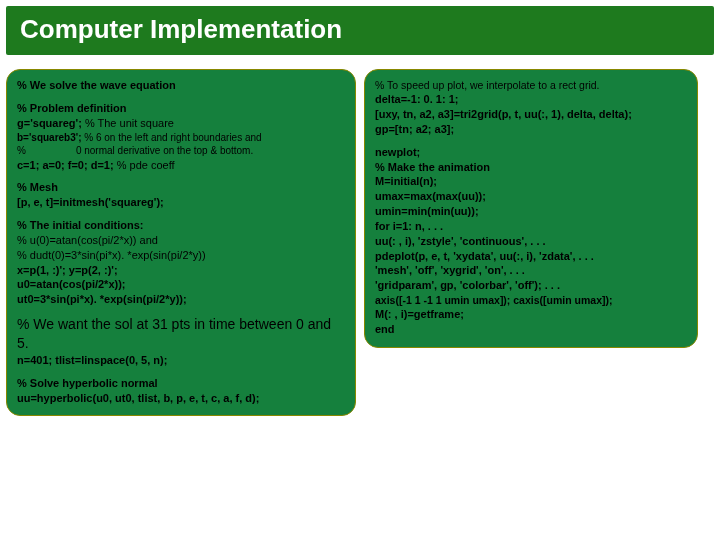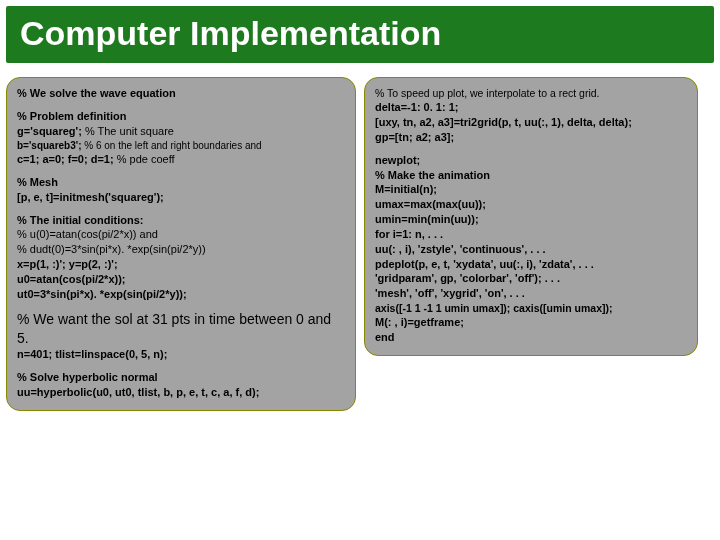--- a/index.html
+++ b/index.html
@@ -7,33 +7,33 @@
     width: 720px;
     height: 540px;
     background: #ffffff;
     font-family: Arial, Helvetica, sans-serif;
     position: relative;
     overflow: hidden;
   }
   .title-bar {
     background: #1e7a1e;
     color: #ffffff;
-    font-size: 34px;
+    font-size: 26px;
     font-weight: bold;
     padding: 8px 14px 10px 14px;
     margin: 6px;
     border-radius: 2px;
   }
   .content {
     display: flex;
     gap: 8px;
     padding: 8px 6px 6px 6px;
   }
   .panel {
-    background: #a3a3a3;
+    background: #15803d;
     border: 1px solid #888800;
     border-radius: 14px;
     padding: 8px 10px 10px 10px;
     font-size: 11px;
     line-height: 1.35;
     color: #000000;
   }
   .panel-left {
     width: 350px;
   }
@@ -53,20 +53,21 @@
 <div class="content">
 
   <div class="panel panel-left">
     <div class="block">
       <div class="bold">%       We solve the wave equation</div>
     </div>
     <div class="block">
       <div class="bold">%        Problem definition</div>
       <div><span class="bold">g='squareg'; </span><span>% The unit square</span></div>
       <div style="font-size:10px;"><span class="bold">b='squareb3'; </span><span>% 6 on the left and right boundaries and</span></div>
+      <div style="font-size:10px;"><span>%</span><span style="padding-left:50px;">0 normal derivative on the top &amp; bottom.</span></div>
       <div><span class="bold">c=1;   a=0;  f=0;  d=1;   </span><span>% pde coeff</span></div>
     </div>
     <div class="block">
       <div class="bold">%        Mesh</div>
       <div class="bold">[p, e, t]=initmesh('squareg');</div>
     </div>
     <div class="block">
       <div class="bold">%        The initial conditions:</div>
       <div>%        u(0)=atan(cos(pi/2*x)) and</div>
       <div>%        dudt(0)=3*sin(pi*x). *exp(sin(pi/2*y))</div>
@@ -93,21 +94,21 @@
     </div>
     <div class="block">
       <div class="bold">newplot;</div>
       <div class="bold">%        Make the animation</div>
       <div class="bold">M=initial(n);</div>
       <div class="bold">umax=max(max(uu));</div>
       <div class="bold">umin=min(min(uu));</div>
       <div class="bold">for i=1: n, . . .</div>
       <div class="bold">          uu(: , i), 'zstyle', 'continuous', . . .</div>
       <div class="bold">  pdeplot(p, e, t, 'xydata', uu(:, i), 'zdata', . . .</div>
+      <div class="bold">          'mesh', 'off', 'xygrid', 'on', . . .</div>
       <div class="bold">          'gridparam', gp, 'colorbar', 'off'); . . .</div>
-      <div class="bold">          'mesh', 'off', 'xygrid', 'on', . . .</div>
       <div class="bold" style="font-size:10.5px;">   axis([-1 1 -1 1 umin umax]); caxis([umin umax]);</div>
       <div class="bold">  M(: , i)=getframe;</div>
       <div class="bold">  end</div>
     </div>
   </div>
 
 </div>
 
 </body></html>

